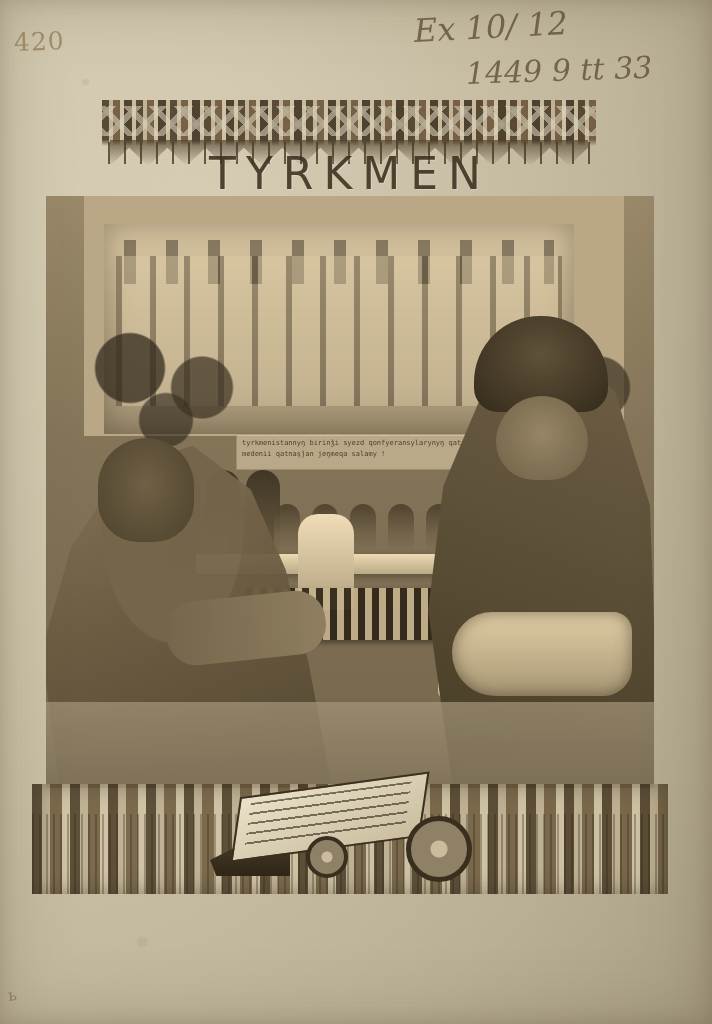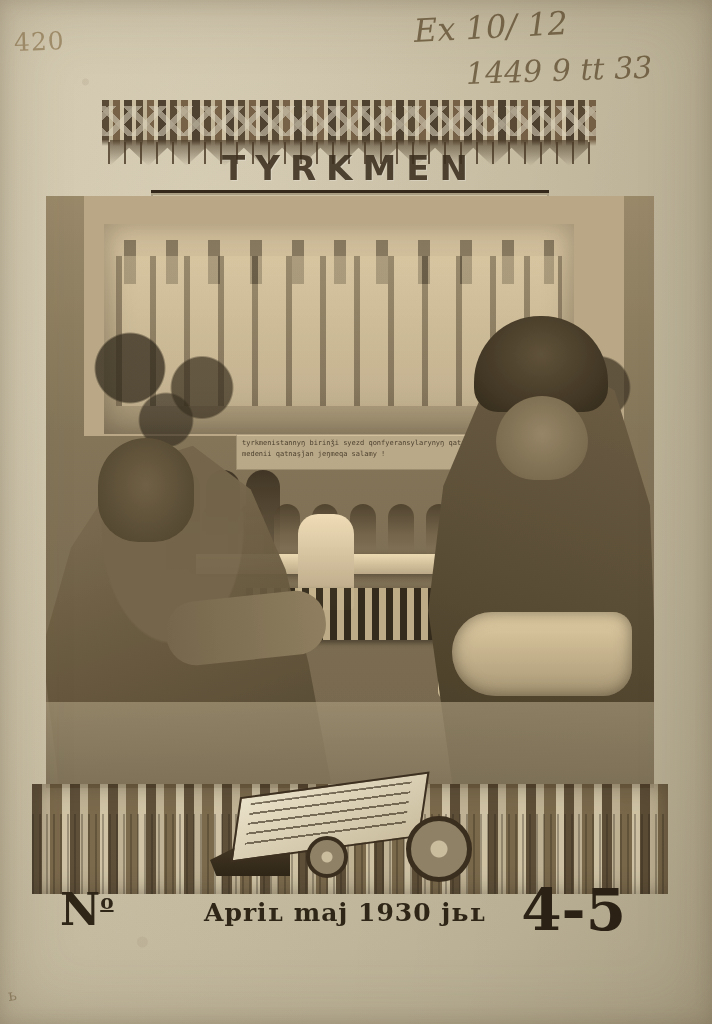--- a/index.html
+++ b/index.html
@@ -146,22 +146,22 @@
   .masthead {
     position: absolute;
     left: 0;
     top: 52px;
     width: 672px;
     text-align: center;
     pointer-events: none;
   }
   .title-top {
     font-family: "DejaVu Sans", sans-serif;
-    font-weight: 700;
-    font-size: 34px;
+    font-weight: 400;
+    font-size: 44px;
     letter-spacing: 10px;
     color: #3c2f1e;
     opacity: 0.88;
     text-shadow: 1px 1px 0 rgba(255,255,255,0.25);
   }
   .title-main {
     margin-top: 2px;
     font-family: "DejaVu Sans", sans-serif;
     font-weight: 700;
     font-size: 50px;
@@ -586,22 +586,15 @@
     <div class="bottom-band-hatch"></div>
     <div class="tractor">
       <span class="nose"></span>
       <span class="body"></span>
       <span class="body-lines"></span>
       <span class="wheel-small"></span>
       <span class="wheel-big"></span>
     </div>
   </div>
 
-  <div class="footer">
-    <div class="no-mark">
-      <span>N</span><sup>o</sup>
-    </div>
-    <div class="date-line">Apriʟ maj 1930 jьʟ</div>
-    <div class="issue-no">4-5</div>
-  </div>
 
   <div class="edge-shade"></div>
 </div>
 
 </body></html>

